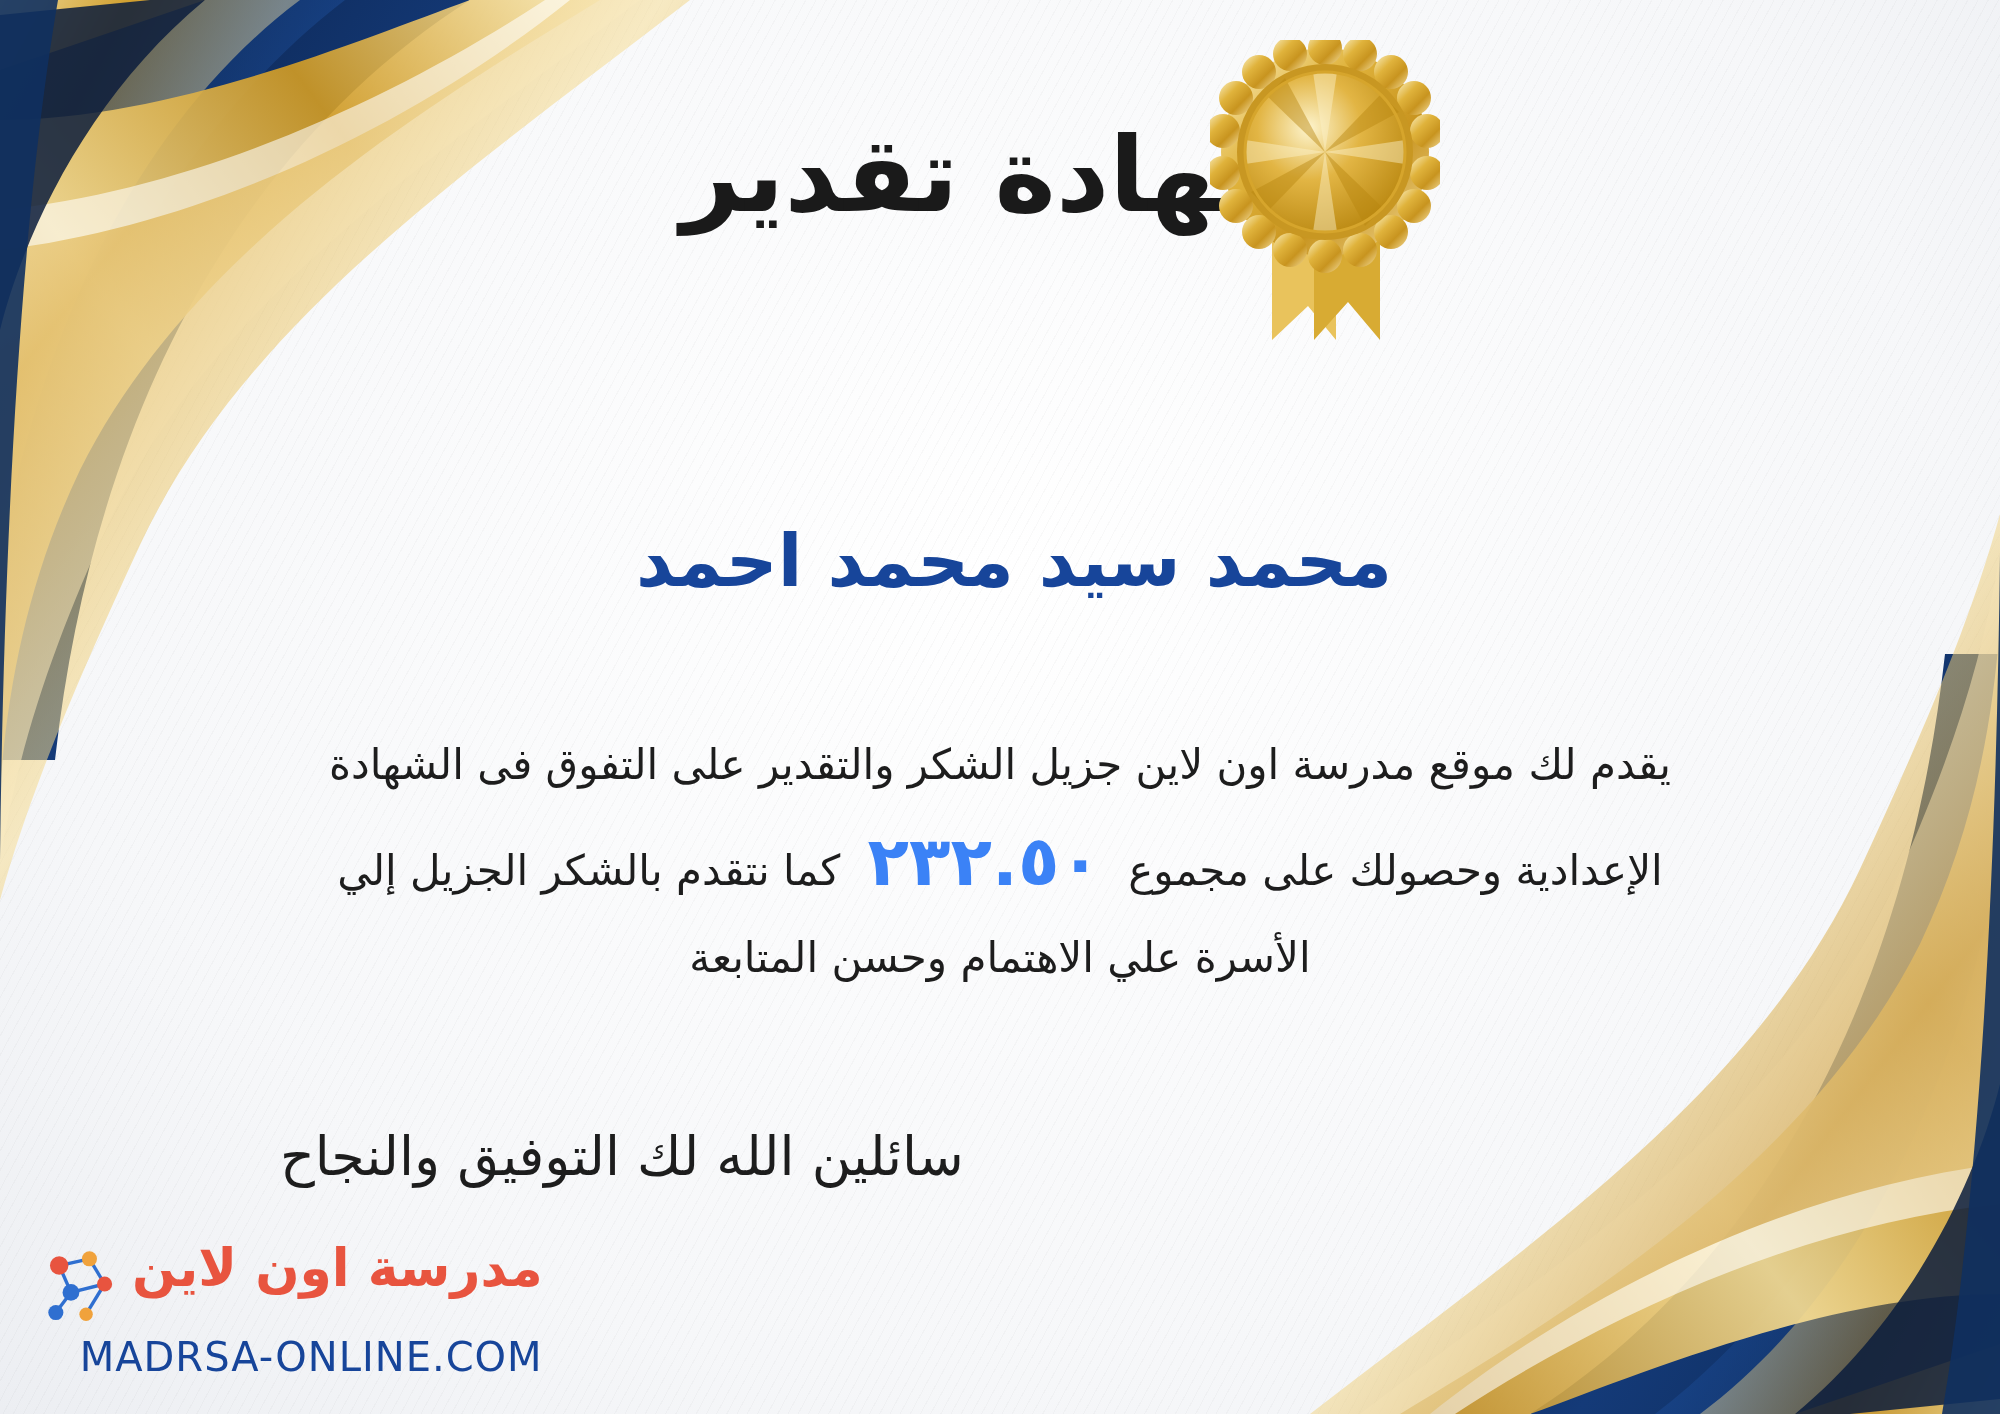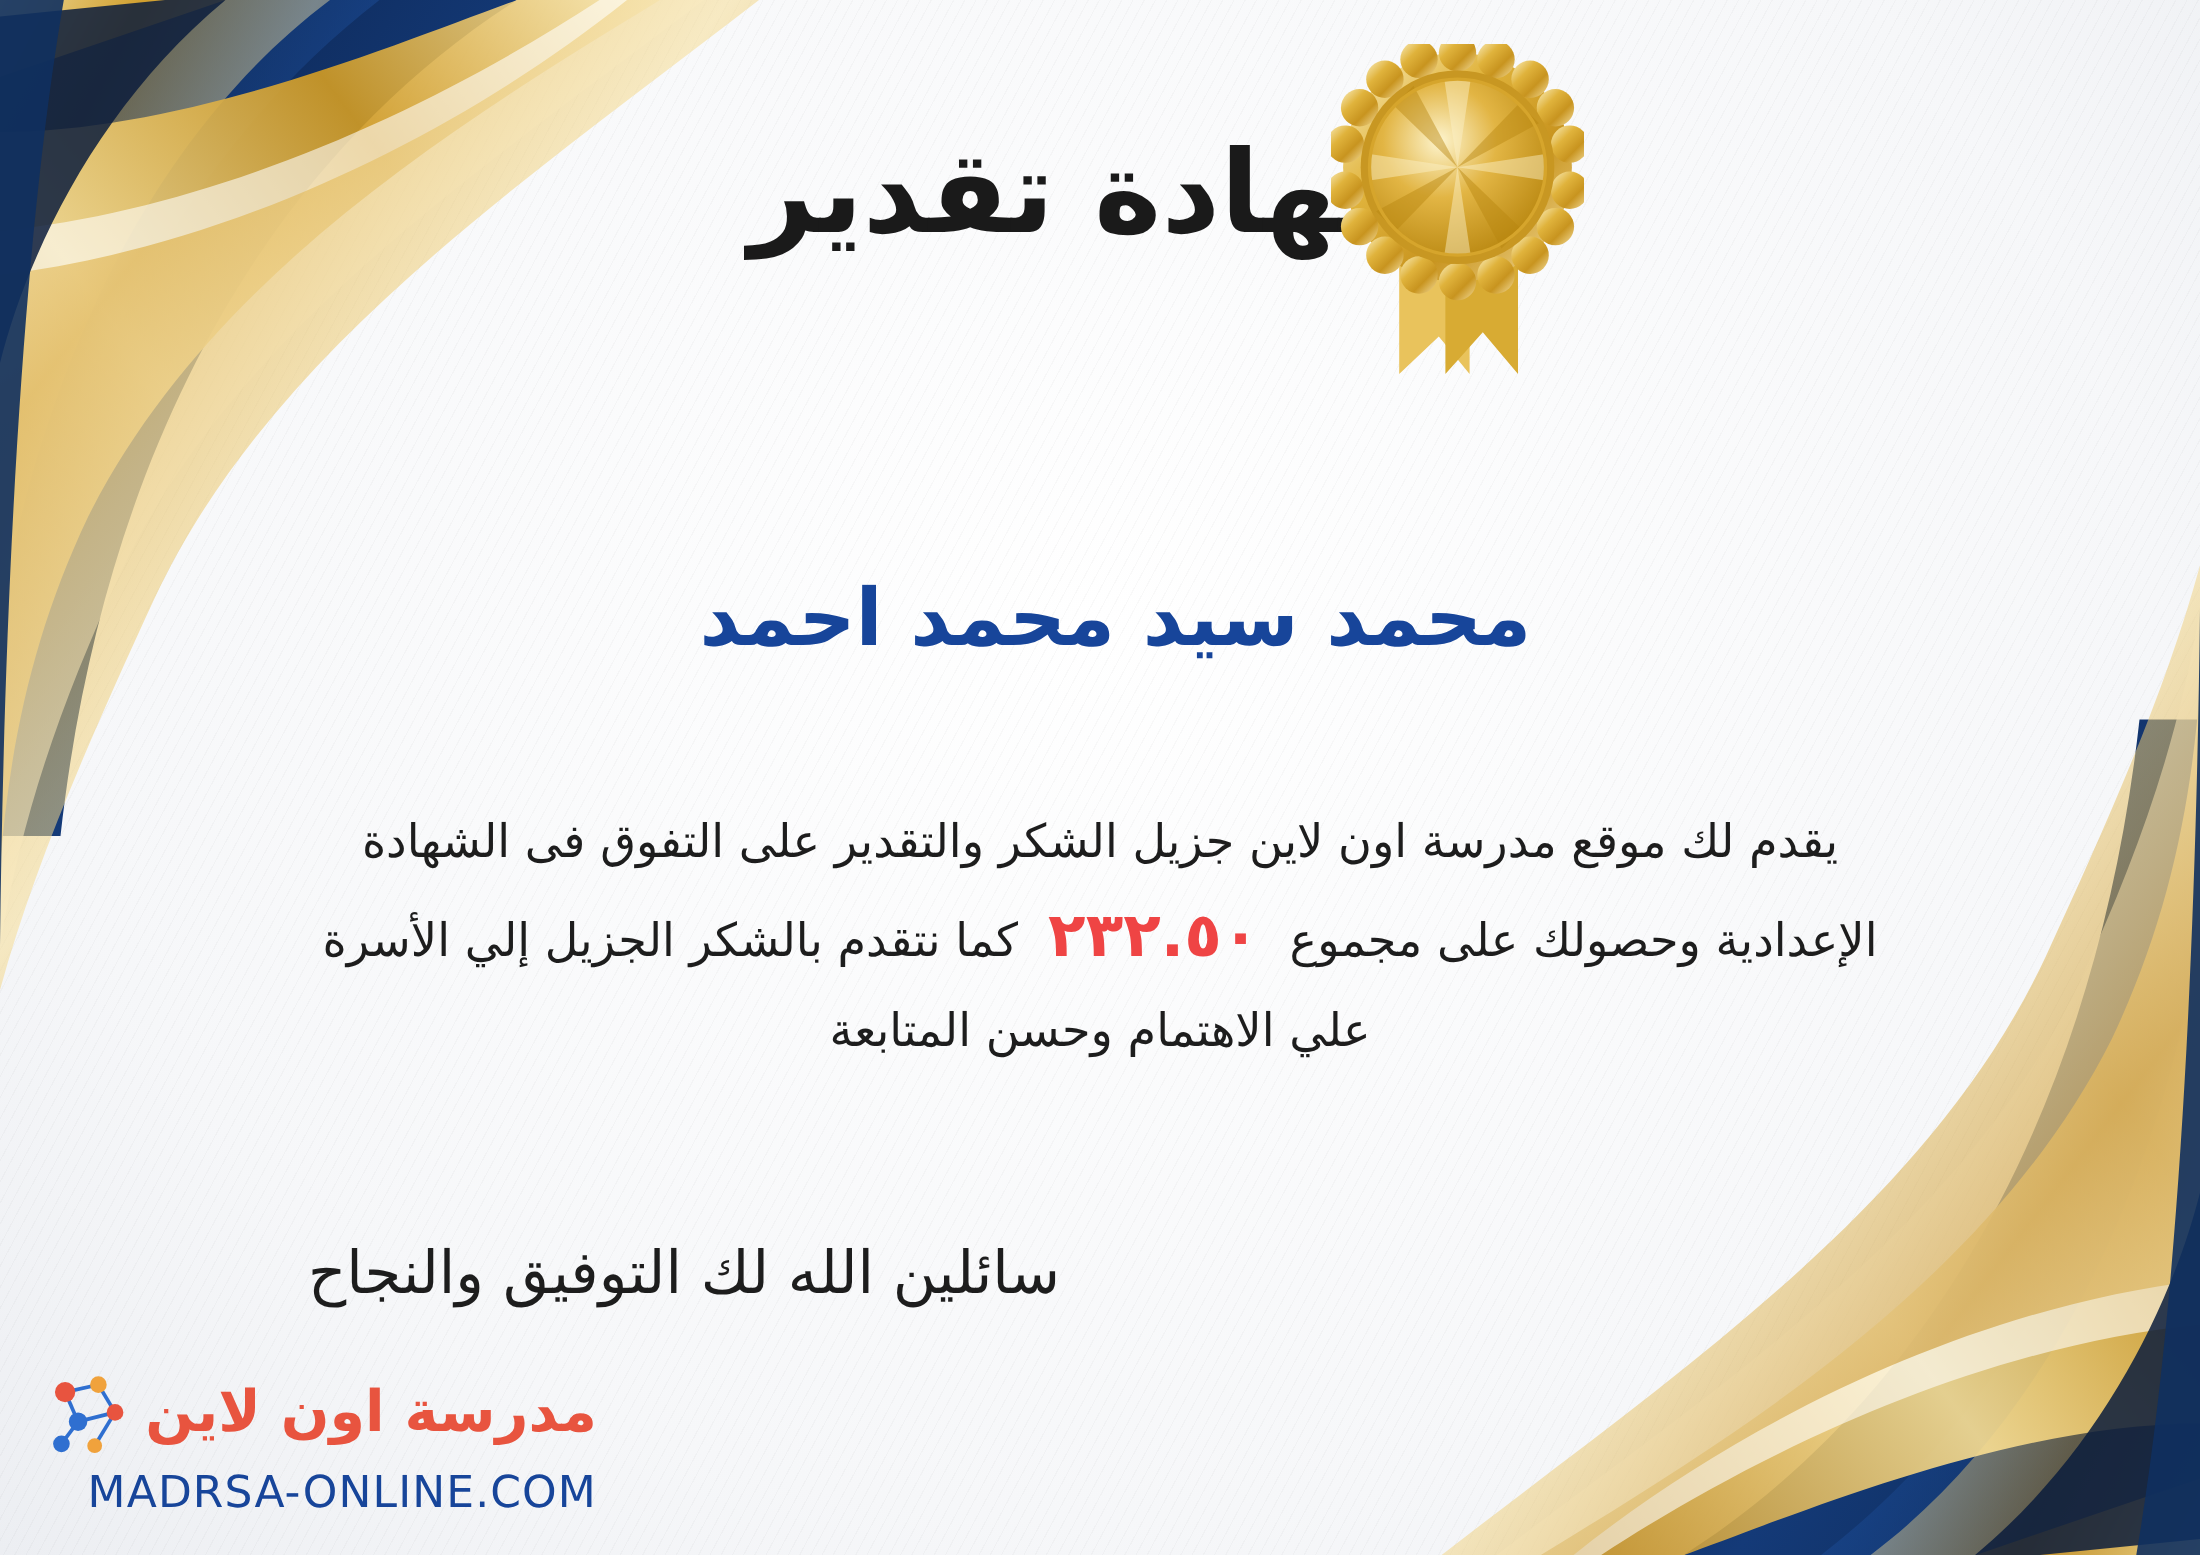--- a/index.html
+++ b/index.html
@@ -77,22 +77,22 @@
     left: 50%;
     transform: translateX(-50%);
     width: 1440px;
     text-align: center;
     font-size: 42px;
     font-weight: 400;
     color: #1d1d1d;
     line-height: 1.75;
   }
   .body-text .score {
-    color: #ef4444;
-    font-size: 56px;
+    color: #3b82f6;
+    font-size: 68px;
     font-weight: 700;
     padding: 0 14px;
     letter-spacing: 1px;
   }
 
   .wish-text {
     position: absolute;
     top: 1125px;
     left: 50%;
     transform: translateX(-50%);
@@ -116,21 +116,21 @@
     position: absolute;
     left: 34px;
     bottom: 34px;
     display: flex;
     flex-direction: column;
     align-items: flex-start;
     direction: rtl;
   }
   .brand-row {
     display: flex;
-    align-items: center;
+    align-items: flex-start;
     gap: 14px;
   }
   .brand-ar {
     font-size: 52px;
     font-weight: 700;
     color: #e8543f;
     line-height: 1;
   }
   .brand-url {
     font-size: 40px;

